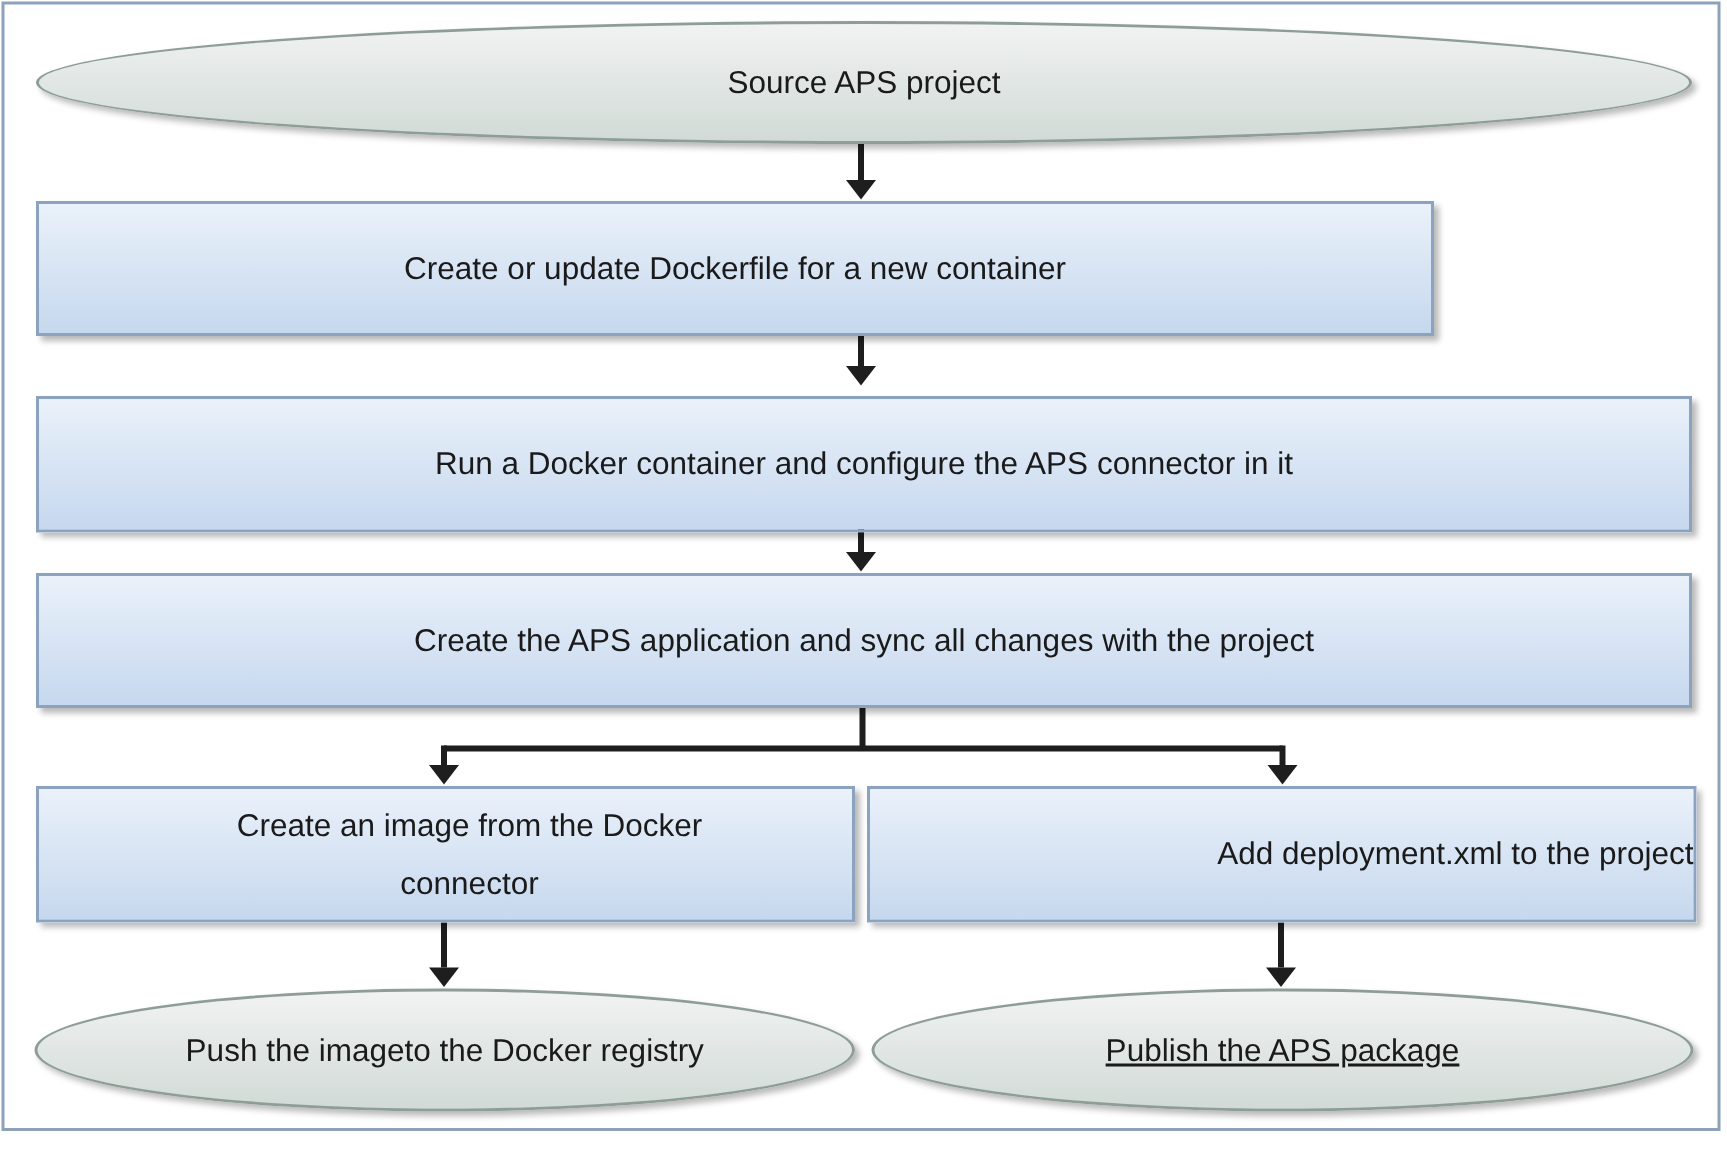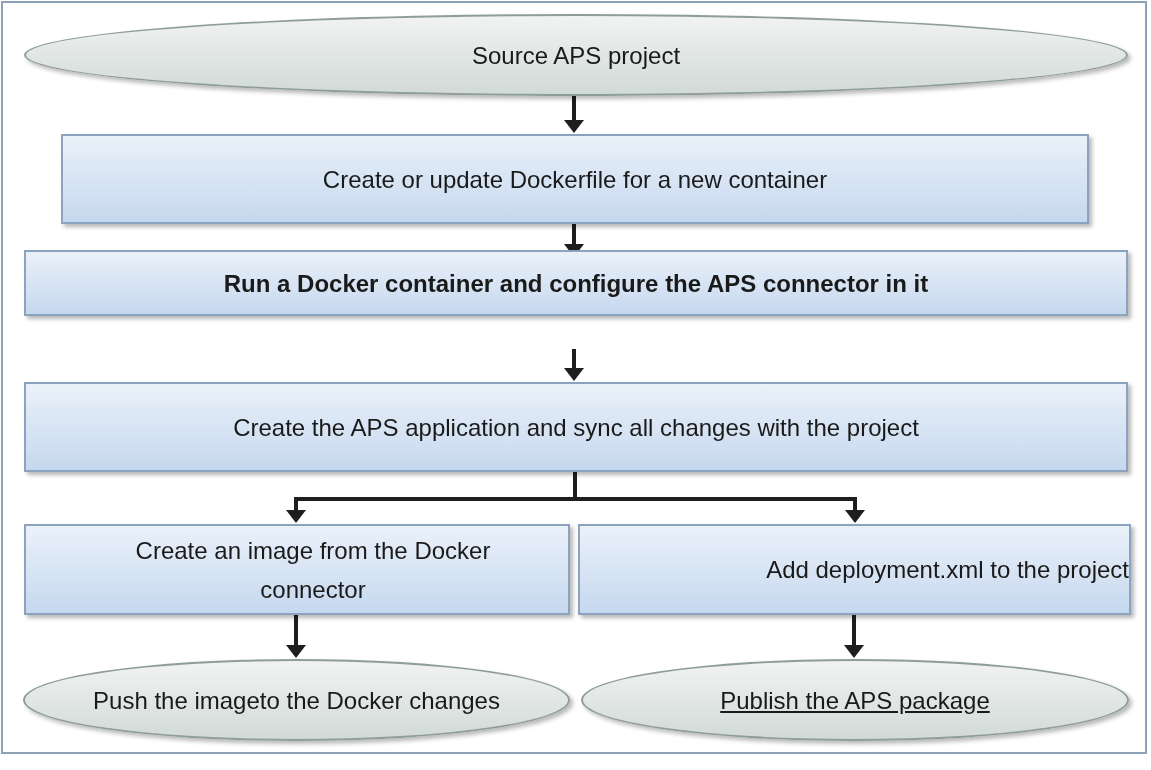--- a/index.html
+++ b/index.html
@@ -2,21 +2,21 @@
 <html><head>
 <meta charset="utf-8">
 <style>
   html, body { margin: 0; padding: 0; background: #ffffff; }
   body { width: 1151px; height: 770px; position: relative; overflow: hidden;
          font-family: "Liberation Sans", sans-serif; }
   .frame { position: absolute; left: 1px; top: 1px; width: 1146px; height: 753px;
            border: 2px solid #8da2b9; box-sizing: border-box; }
   svg.lines { position: absolute; left: 0; top: 0; }
   .node { position: absolute; display: flex; align-items: center; justify-content: center;
-          text-align: center; color: #1a1a1a; font-size: 24px; line-height: 39px;
+          text-align: center; color: #1a1a1a; font-size: 21px; line-height: 39px;
           box-sizing: border-box; }
   .rect { background: linear-gradient(to bottom, #eaf1fa 0%, #c6d8ee 100%);
           border: 2px solid #8ca3bf; box-shadow: 3px 3px 4px rgba(0,0,0,0.28); }
   .oval { background: linear-gradient(to bottom, #f1f3f2 0%, #d1dad6 100%);
           border: 2px solid #8e9e96; border-radius: 50%;
           box-shadow: 3px 3px 4px rgba(0,0,0,0.28); }
 </style>
 </head>
 <body>
 
@@ -44,41 +44,41 @@
     <polygon points="286,645 306,645 296,658" fill="#1e1e1e" stroke="none"></polygon>
     <path d="M854,615 L854,645"></path>
     <polygon points="844,645 864,645 854,658" fill="#1e1e1e" stroke="none"></polygon>
   </g>
 </svg>
 
 <div class="node oval" style="left:24px; top:14px; width:1104px; height:82px;">
   <span>Source APS project</span>
 </div>
 
-<div class="node rect" style="left:24px; top:134px; width:1028px; height:90px;margin-left:37px;">
+<div class="node rect" style="left:24px; top:134px; width:932px; height:90px;">
   <span>Create or update Dockerfile for a new container</span>
 </div>
 
-<div class="node rect" style="left:24px; top:250px; width:1104px; height:66px;font-weight:bold;">
+<div class="node rect" style="left:24px; top:264px; width:1104px; height:91px;">
   <span>Run a Docker container and configure the APS connector in it</span>
 </div>
 
 <div class="node rect" style="left:24px; top:382px; width:1104px; height:90px;">
   <span>Create the APS application and sync all changes with the project</span>
 </div>
 
 <div class="node rect" style="left:24px; top:524px; width:546px; height:91px; flex-direction:column;padding-left:32px;">
   <span>Create an image from the Docker</span>
   <span>connector</span>
 </div>
 
 <div class="node rect" style="left:578px; top:524px; width:553px; height:91px; flex-direction:column;align-items:flex-end;">
   <span>Add deployment.xml to the project</span>
 </div>
 
 <div class="node oval" style="left:23px; top:659px; width:547px; height:82px; flex-direction:row;">
   <span>Push the image</span>
-  <span>to the Docker changes</span>
+  <span>to the Docker registry</span>
 </div>
 
 <div class="node oval" style="left:581px; top:659px; width:548px; height:82px;text-decoration:underline;">
   <span>Publish the APS package</span>
 </div>
 
 </body></html>

